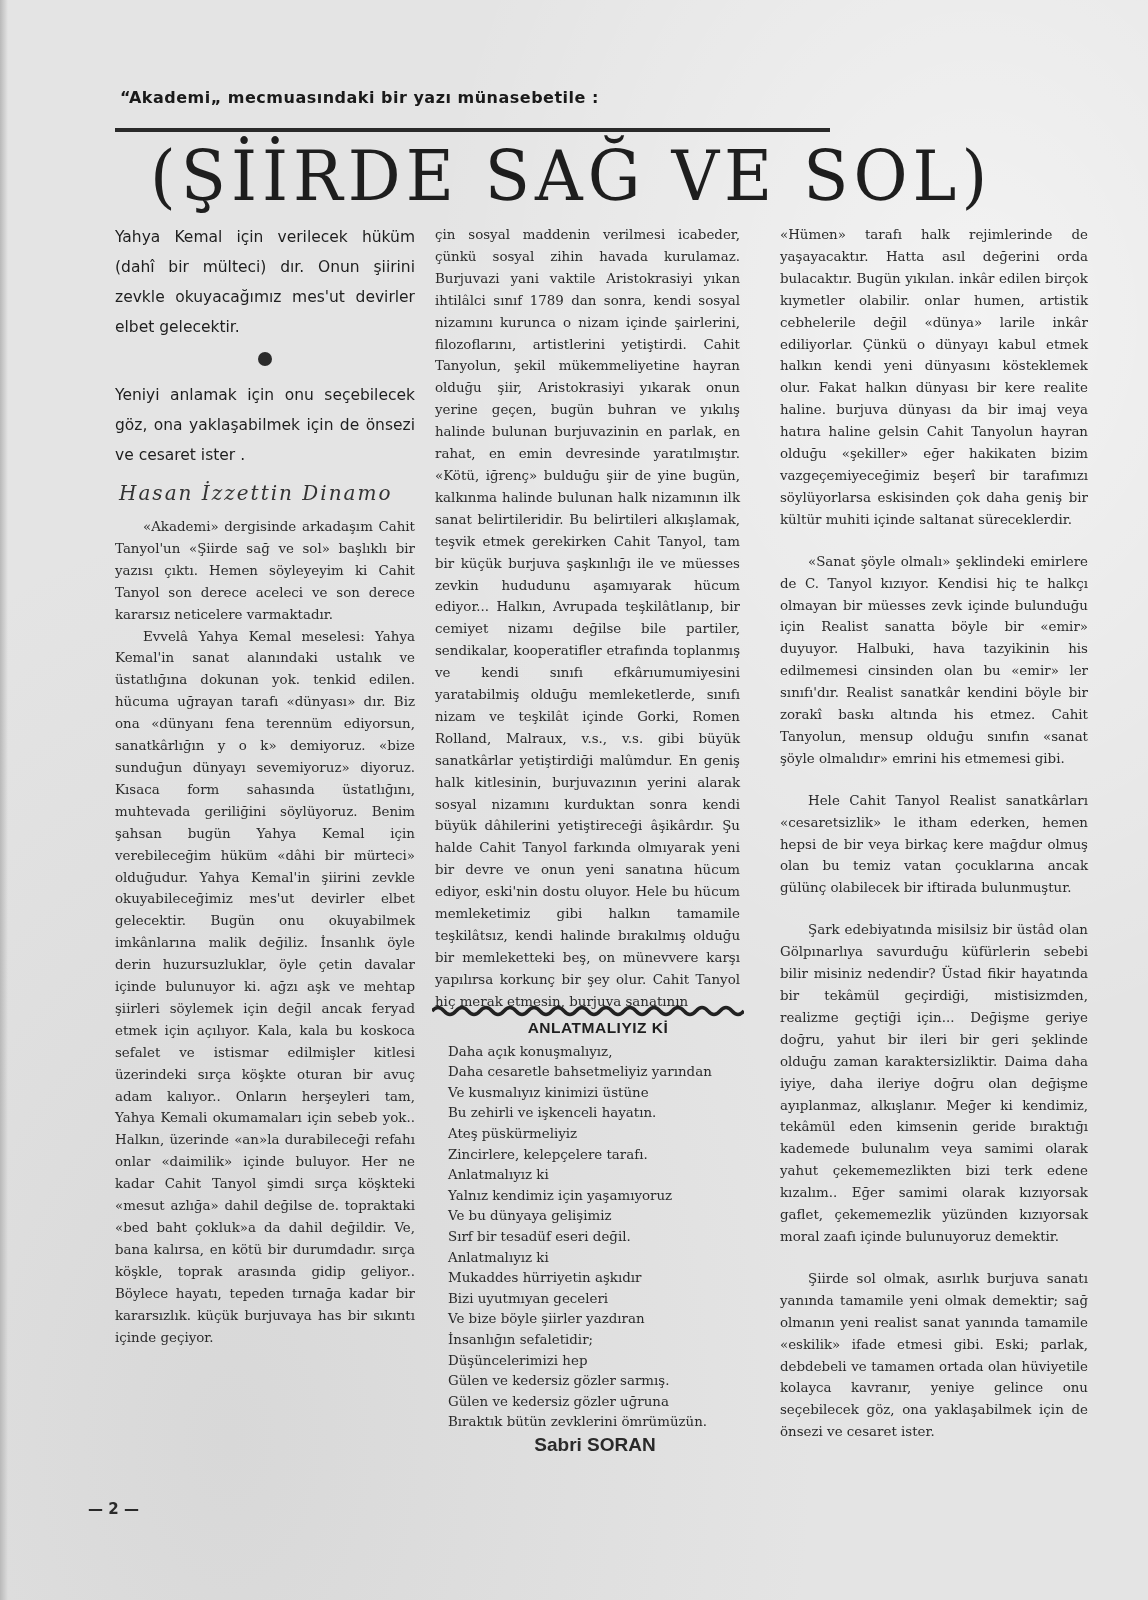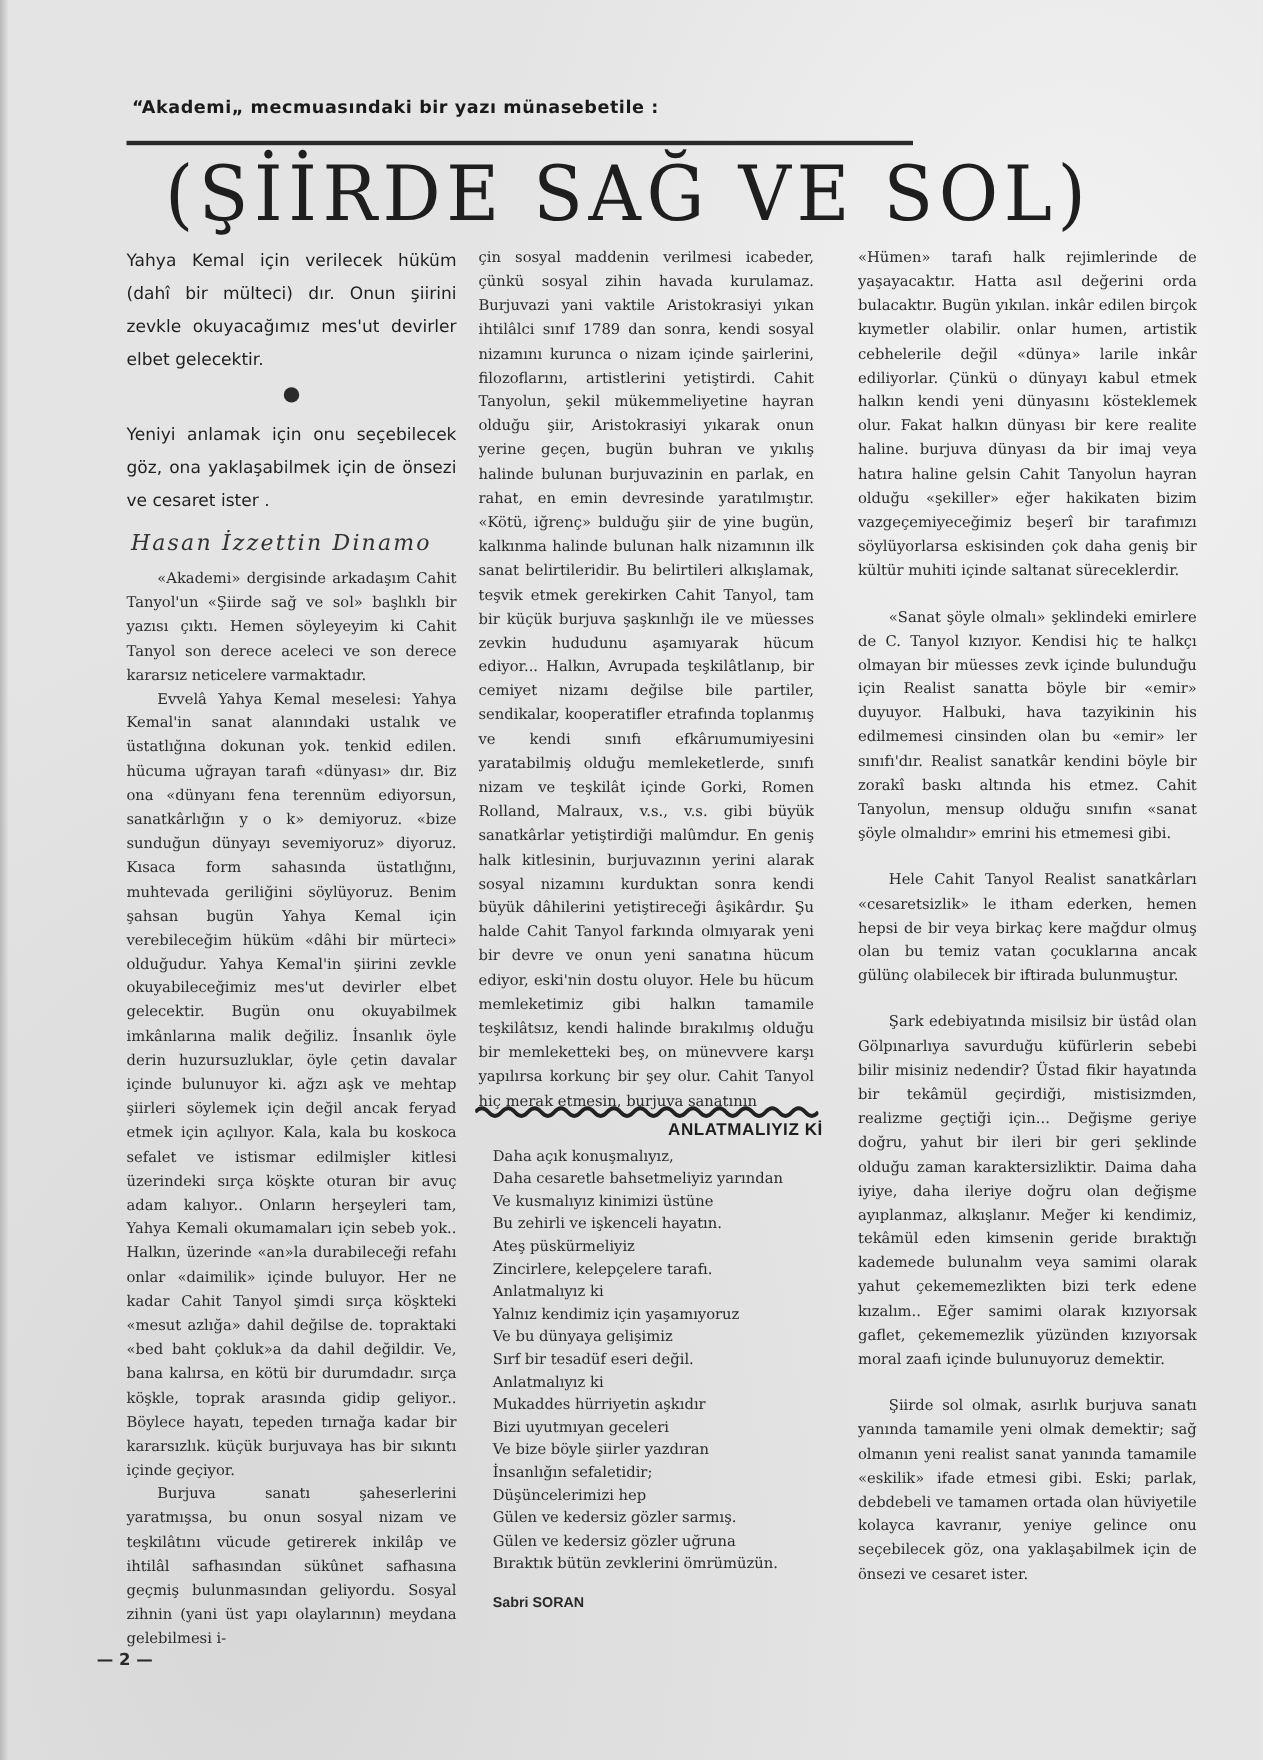--- a/index.html
+++ b/index.html
@@ -52,26 +52,26 @@
   .signature {
     font-family: "DejaVu Serif", serif; font-style: italic; font-size: 20px;
     color: #333; margin-top: 8px; padding-left: 4px; letter-spacing: 2px;
   }
   .gap { height: 20px; }
 
   .wave { position: absolute; left: 432px; top: 1003px; width: 312px; height: 14px; }
   .poem { position: absolute; left: 448px; top: 1018px; width: 300px; font-size: 13.4px; line-height: 20.6px; }
   .poem-title {
     font-family: "Liberation Sans", sans-serif; font-weight: bold; font-size: 15.5px;
-    text-align: right; margin-bottom: 3px; color: #1e1e1e; letter-spacing: 0.5px;
+    text-align: center; margin-bottom: 3px; color: #1e1e1e; letter-spacing: 0.5px;
   }
   .poem-line { white-space: nowrap; }
   .poem-author {
-    text-align: left; font-family: "Liberation Sans", sans-serif; font-weight: bold;
-    font-size: 13px; padding-right: 6px; margin-top: 14px;
+    text-align: center; font-family: "Liberation Sans", sans-serif; font-weight: bold;
+    font-size: 19px; padding-right: 6px; margin-top: 2px;
   }
   .page-number {
     position: absolute; left: 88px; top: 1500px;
     font-family: "DejaVu Sans", sans-serif; font-weight: bold; font-size: 15px;
   }
   .left-shadow {
     position: absolute; left: 0; top: 0; width: 8px; height: 1600px;
     background: linear-gradient(to right, #b9b9b9, rgba(0,0,0,0));
   }
 </style>
@@ -88,21 +88,20 @@
   <div class="lead">
     <p>Yahya Kemal için verilecek hüküm (dahî bir mülteci) dır. Onun şiirini zevkle okuyacağımız mes'ut devirler elbet gelecektir.</p>
     <div class="bullet"></div>
     <p>Yeniyi anlamak için onu seçebilecek göz, ona yaklaşabilmek için de önsezi ve cesaret ister .</p>
     <div class="signature">Hasan İzzettin Dinamo</div>
   </div>
 
   <div class="col col1">
     <p class="ind">«Akademi» dergisinde arkadaşım Cahit Tanyol'un «Şiirde sağ ve sol» başlıklı bir yazısı çıktı. Hemen söyleyeyim ki Cahit Tanyol son derece aceleci ve son derece kararsız neticelere varmaktadır.</p>
     <p class="ind">Evvelâ Yahya Kemal meselesi: Yahya Kemal'in sanat alanındaki ustalık ve üstatlığına dokunan yok. tenkid edilen. hücuma uğrayan tarafı «dünyası» dır. Biz ona «dünyanı fena terennüm ediyorsun, sanatkârlığın y o k» demiyoruz. «bize sunduğun dünyayı sevemiyoruz» diyoruz. Kısaca form sahasında üstatlığını, muhtevada geriliğini söylüyoruz. Benim şahsan bugün Yahya Kemal için verebileceğim hüküm «dâhi bir mürteci» olduğudur. Yahya Kemal'in şiirini zevkle okuyabileceğimiz mes'ut devirler elbet gelecektir. Bugün onu okuyabilmek imkânlarına malik değiliz. İnsanlık öyle derin huzursuzluklar, öyle çetin davalar içinde bulunuyor ki. ağzı aşk ve mehtap şiirleri söylemek için değil ancak feryad etmek için açılıyor. Kala, kala bu koskoca sefalet ve istismar edilmişler kitlesi üzerindeki sırça köşkte oturan bir avuç adam kalıyor.. Onların herşeyleri tam, Yahya Kemali okumamaları için sebeb yok.. Halkın, üzerinde «an»la durabileceği refahı onlar «daimilik» içinde buluyor. Her ne kadar Cahit Tanyol şimdi sırça köşkteki «mesut azlığa» dahil değilse de. topraktaki «bed baht çokluk»a da dahil değildir. Ve, bana kalırsa, en kötü bir durumdadır. sırça köşkle, toprak arasında gidip geliyor.. Böylece hayatı, tepeden tırnağa kadar bir kararsızlık. küçük burjuvaya has bir sıkıntı içinde geçiyor.</p>
-    <p class="ind">Burjuva sanatı şaheserlerini yaratmışsa, bu onun sosyal nizam ve teşkilâtını vücude getirerek inkilâp ve ihtilâl safhasından sükûnet safhasına geçmiş bulunmasından geliyordu. Sosyal zihnin (yani üst yapı olaylarının) meydana gelebilmesi i-</p>
   </div>
 
   <div class="col col2">
     <p>çin sosyal maddenin verilmesi icabeder, çünkü sosyal zihin havada kurulamaz. Burjuvazi yani vaktile Aristokrasiyi yıkan ihtilâlci sınıf 1789 dan sonra, kendi sosyal nizamını kurunca o nizam içinde şairlerini, filozoflarını, artistlerini yetiştirdi. Cahit Tanyolun, şekil mükemmeliyetine hayran olduğu şiir, Aristokrasiyi yıkarak onun yerine geçen, bugün buhran ve yıkılış halinde bulunan burjuvazinin en parlak, en rahat, en emin devresinde yaratılmıştır. «Kötü, iğrenç» bulduğu şiir de yine bugün, kalkınma halinde bulunan halk nizamının ilk sanat belirtileridir. Bu belirtileri alkışlamak, teşvik etmek gerekirken Cahit Tanyol, tam bir küçük burjuva şaşkınlığı ile ve müesses zevkin hududunu aşamıyarak hücum ediyor... Halkın, Avrupada teşkilâtlanıp, bir cemiyet nizamı değilse bile partiler, sendikalar, kooperatifler etrafında toplanmış ve kendi sınıfı efkârıumumiyesini yaratabilmiş olduğu memleketlerde, sınıfı nizam ve teşkilât içinde Gorki, Romen Rolland, Malraux, v.s., v.s. gibi büyük sanatkârlar yetiştirdiği malûmdur. En geniş halk kitlesinin, burjuvazının yerini alarak sosyal nizamını kurduktan sonra kendi büyük dâhilerini yetiştireceği âşikârdır. Şu halde Cahit Tanyol farkında olmıyarak yeni bir devre ve onun yeni sanatına hücum ediyor, eski'nin dostu oluyor. Hele bu hücum memleketimiz gibi halkın tamamile teşkilâtsız, kendi halinde bırakılmış olduğu bir memleketteki beş, on münevvere karşı yapılırsa korkunç bir şey olur. Cahit Tanyol hiç merak etmesin, burjuva sanatının</p>
   </div>
 
   <svg class="wave" viewBox="0 0 312 14" preserveAspectRatio="none">
     <path d="M0 8 Q 6 1 12 8 T 24 8 T 36 8 T 48 8 T 60 8 T 72 8 T 84 8 T 96 8 T 108 8 T 120 8 T 132 8 T 144 8 T 156 8 T 168 8 T 180 8 T 192 8 T 204 8 T 216 8 T 228 8 T 240 8 T 252 8 T 264 8 T 276 8 T 288 8 T 300 8 T 312 8" fill="none" stroke="#222" stroke-width="3.5"></path>
   </svg>
 

